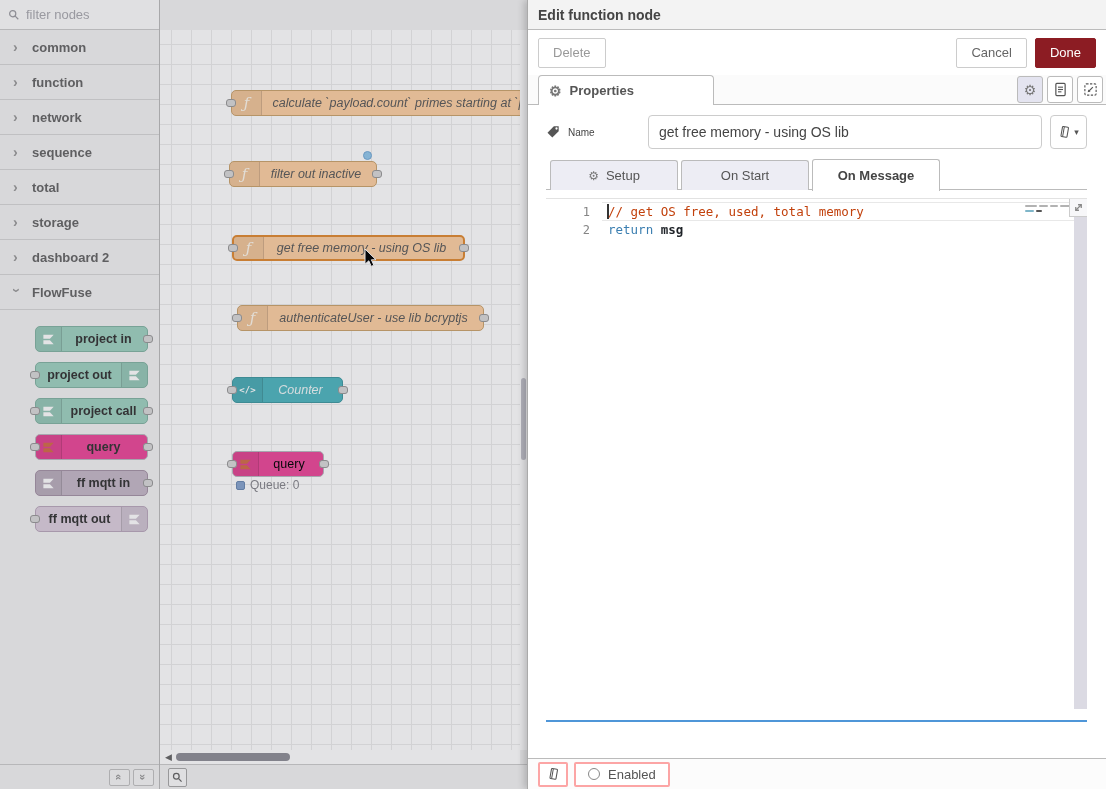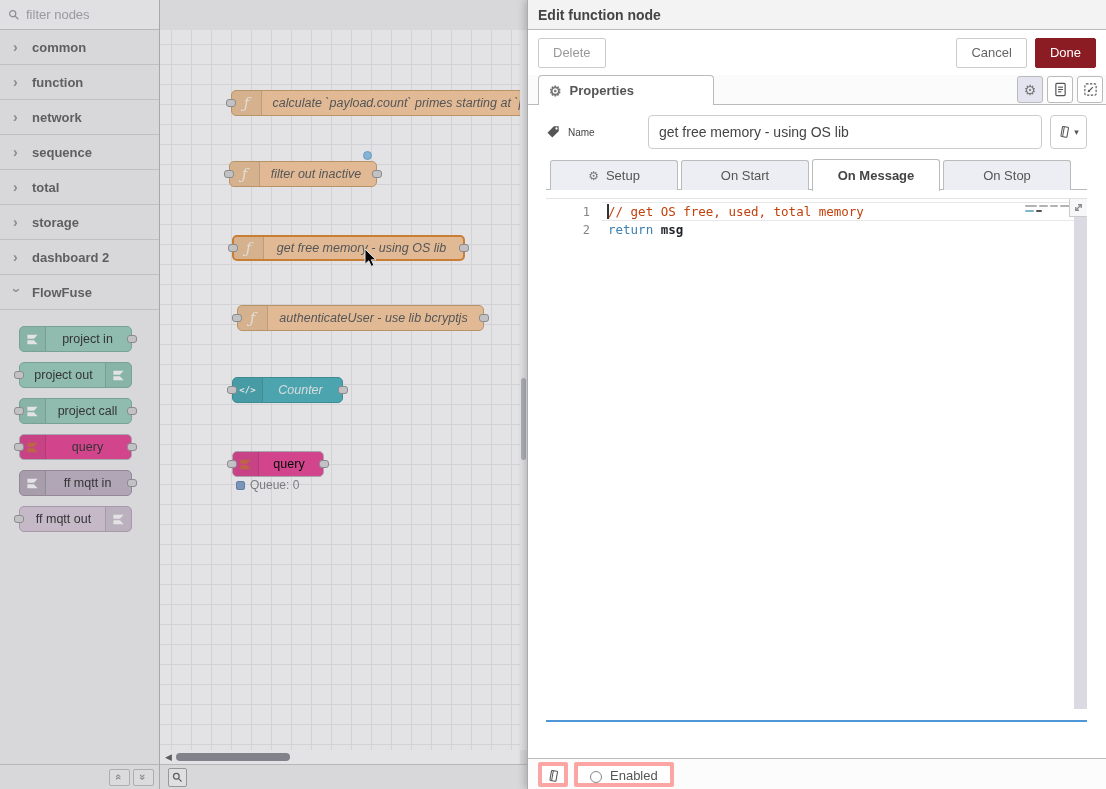--- a/index.html
+++ b/index.html
@@ -11,21 +11,21 @@
   .shade { position:absolute; inset:0; background:rgba(55,55,72,0.14); z-index:40; pointer-events:none; }
 
   
   .palette { position:absolute; left:0; top:0; width:160px; height:789px; background:#f3f3f3; border-right:1px solid #bbb; }
   .pal-search { height:30px; border-bottom:1px solid #ccc; background:#fcfcfc; display:flex; align-items:center; padding:0 8px; gap:6px; }
   .pal-search input { border:none; outline:none; background:transparent; font-size:13px; color:#555; width:115px; font-family:"Liberation Sans",sans-serif; }
   .pal-search input::placeholder { color:#a9a9af; }
   .cat { height:35px; border-bottom:1px solid #d7d7d7; display:flex; align-items:center; gap:11px; padding-left:13px; background:#f3f3f3; color:#666; font-size:13px; font-weight:bold; }
   .chev { color:#999; font-size:14px; font-weight:bold; display:inline-block; width:8px; }
   .chev.open { transform:rotate(90deg); }
-  .pal-nodes { padding:16px 0 0 19px; }
+  .pal-nodes { padding:16px 0 0 35px;font-weight:bold; }
   .pn { position:relative; width:113px; height:26px; border-radius:5px; margin-bottom:10px; font-size:12.5px; color:#333; }
   .pn .ir { position:absolute; top:0; bottom:0; width:26px; background:rgba(0,0,0,0.05); display:flex; align-items:center; justify-content:center; }
   .pn .ir.l { left:0; border-right:1px solid rgba(0,0,0,0.12); border-radius:4px 0 0 4px; }
   .pn .ir.r { right:0; border-left:1px solid rgba(0,0,0,0.12); border-radius:0 4px 4px 0; }
   .pn .lb { position:absolute; top:0; bottom:0; display:flex; align-items:center; justify-content:center; }
   .pn .lb.l { left:26px; right:2px; } .pn .lb.r { left:2px; right:26px; }
   .teal { background:#9FD2C1; border:1px solid #83b4a3; }
   .whiten { background:#ec4899; border:1px solid #b9b9bf; }
   .mqin { background:#C5B8C7; border:1px solid #a593a6; }
   .mqout { background:#DCCFDE; border:1px solid #baa8bc; }
@@ -93,21 +93,21 @@
   .tok-comment { color:#c2410c; }
   .tok-keyword { color:#3C7FB1; }
   .tok-var { color:#1F2328; font-weight:bold; }
   .caret { position:absolute; left:61px; top:5px; width:1.5px; height:15px; background:#333; }
   .minimap { position:absolute; right:16px; top:4px; width:46px; height:16px; }
   .mm { position:absolute; height:2px; border-radius:1px; }
   .expand-btn { position:absolute; right:0; top:0; width:18px; height:18px; background:#f7f7f9; border-left:1px solid #ccc; border-bottom:1px solid #ccc; display:flex; align-items:center; justify-content:center; }
   .scroll-strip { position:absolute; right:0; top:18px; width:13px; bottom:13px; background:#cfcdda; opacity:0.75; }
   .focus-line { position:absolute; left:0; right:0; bottom:0; height:2px; background:#4F96D8; }
   .tray-footer { margin-top:auto; height:31px; border-top:1px solid #bbb; background:#fcfcfc; display:flex; align-items:center; gap:6px; padding-left:10px; flex:0 0 auto; }
-  .foot-btn { height:25px; border:4px solid #fca5a5; border-radius:2px; background:#fff; display:flex; align-items:flex-end; justify-content:center; }
+  .foot-btn { height:25px; border:2px solid #fca5a5; border-radius:2px; background:#fff; display:flex; align-items:center; justify-content:center; }
   .book-btn { width:30px; }
   .enabled-btn { padding:0 12px; gap:8px; font-size:13px; color:#555; }
   .circle-o { width:12px; height:12px; border:1.5px solid #888; border-radius:50%; }
 </style>
 </head>
 <body>
 
 <div class="stage">
 
   <div class="left">
@@ -381,23 +381,20 @@
       <div class="func-tabs">
         <div class="ftab">
             <span class="gear" style="font-size:12px;">⚙</span>
             <span>Setup</span>
           </div>
         <div class="ftab">
             <span>On Start</span>
           </div>
         <div class="ftab active">
             <span>On Message</span>
-          </div>
-        <div class="ftab">
-            <span>On Stop</span>
           </div>
       </div>
 
       <div class="editor">
         <div class="curline"></div>
         <span class="lnum" style="top:4px;">1</span>
         <span class="lnum" style="top:22px;">2</span>
         <div class="caret"></div>
         <div class="codeln" style="top:4px;"><span class="tok-comment">// get OS free, used, total memory</span></div>
         <div class="codeln" style="top:22px;"><span class="tok-keyword">return</span><span> </span><span class="tok-var">msg</span></div>

